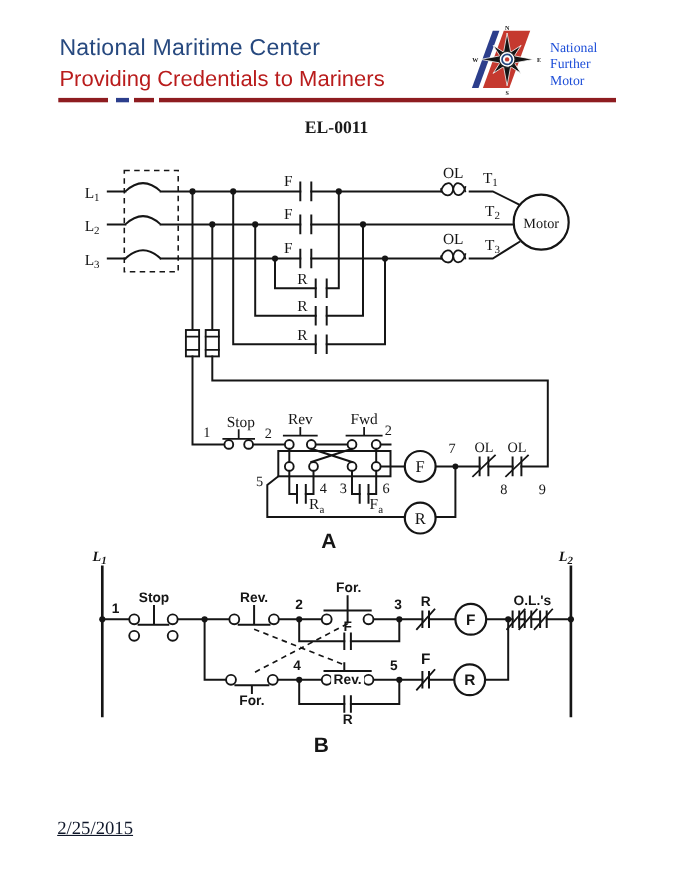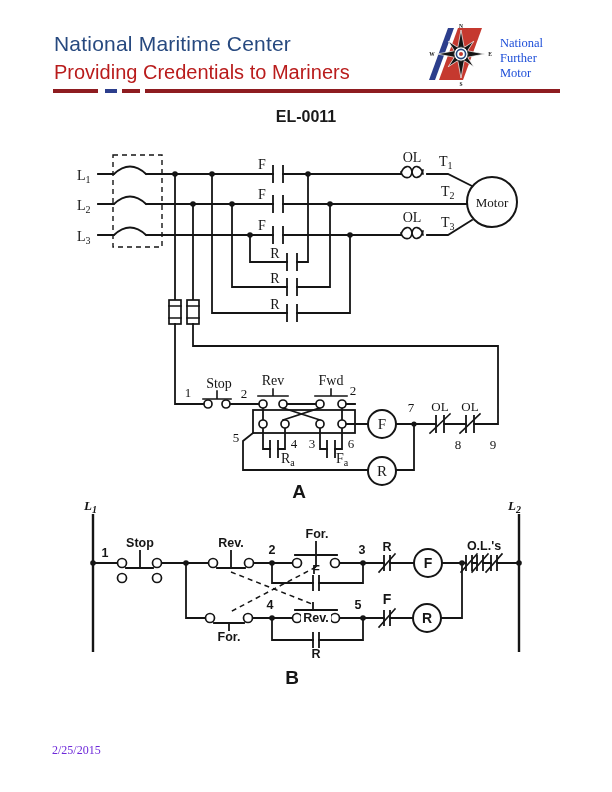--- a/index.html
+++ b/index.html
@@ -12,21 +12,21 @@
   .divider{position:absolute;left:53px;top:89px;width:507px;height:4px;
            background:linear-gradient(90deg,
              #8e1c20 0%, #8e1c20 8.9%, #fff 8.9%, #fff 10.3%,
              #2c3e8c 10.3%, #2c3e8c 12.6%, #fff 12.6%, #fff 13.6%,
              #8e1c20 13.6%, #8e1c20 17.2%, #fff 17.2%, #fff 18.1%,
              #8e1c20 18.1%, #8e1c20 100%);}
   .logo-box{position:absolute;left:424px;top:22px;width:74px;height:66px;}
   .logo-text{position:absolute;left:500px;top:36px;font-family:"Liberation Serif",serif;
              font-size:12.5px;line-height:15px;color:#1d4ed8;}
   .exam-code{position:absolute;left:0;top:108px;width:612px;text-align:center;
-             font-size:16px;font-weight:bold;color:#1a1a1a;}
+             font-size:16px;font-weight:bold;color:#1a1a1a;font-family:Liberation Serif, serif;}
   
   .circuit{position:absolute;left:0;top:0;width:612px;height:792px;}
   .w{stroke:#151515;stroke-width:1.8;fill:none;stroke-linecap:square;}
   .rail{stroke:#151515;stroke-width:2.4;fill:none;}
   .thin{stroke-width:1.6;}
   .dashbox{stroke:#151515;stroke-width:1.4;fill:none;stroke-dasharray:5 4;}
   .dashln{stroke:#151515;stroke-width:1.5;fill:none;stroke-dasharray:5 4;}
   .dot{fill:#151515;stroke:none;}
   .pb{fill:#fff;stroke:#151515;stroke-width:1.7;}
   .coil{fill:#fff;stroke:#151515;stroke-width:2;}
@@ -37,21 +37,21 @@
   .sub{font-size:10px;}
   .bl{font-family:"Liberation Sans",sans-serif;font-weight:bold;font-size:12.5px;fill:#151515;}
   .bl14{font-family:"Liberation Sans",sans-serif;font-weight:bold;font-size:14px;fill:#151515;}
   .ital{font-family:"Liberation Serif",serif;font-style:italic;font-weight:bold;font-size:13px;fill:#151515;}
   .seclab{font-family:"Liberation Sans",sans-serif;font-weight:bold;font-size:19px;fill:#151515;}
   .mid{text-anchor:middle;}
   
   .footer{position:absolute;left:0;top:702px;width:612px;text-align:center;
           font-size:11.5px;font-weight:bold;line-height:14px;color:#1a1a1a;}
   .datestamp{position:absolute;left:52px;top:743px;font-family:"Liberation Serif",serif;
-             font-size:12px;color:#6d28d9;}
+             font-size:17px;color:#0f172a;text-decoration:underline;}
 </style>
 </head>
 <body>
 
 <div class="page">
 
   <div class="hdr-title">National Maritime Center</div>
   <div class="hdr-sub">Providing Credentials to Mariners</div>
 
   <div class="logo-box">

